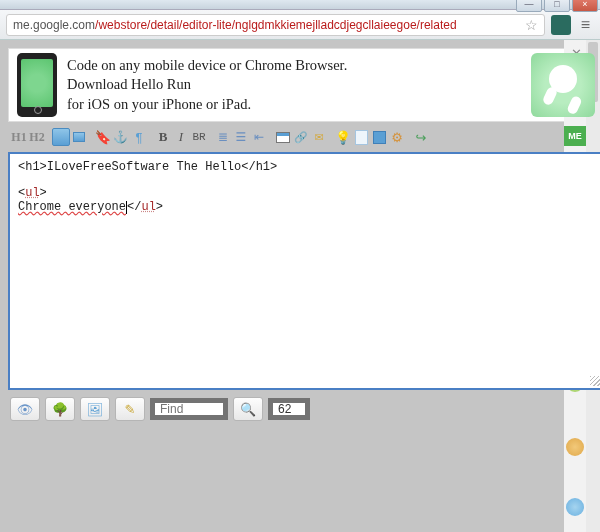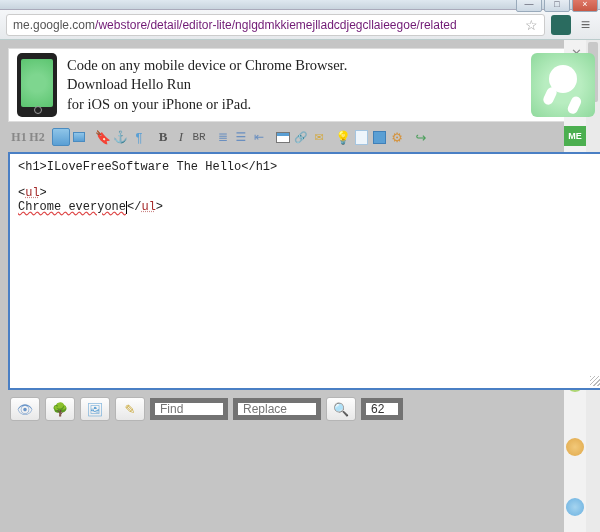--- a/index.html
+++ b/index.html
@@ -7,21 +7,21 @@
 
 
 .browser-top { background: linear-gradient(#dfe8f0, #c8d4de); height: 10px; border-bottom: 1px solid #aab; position: relative; }
 .win-controls { position: absolute; right: 2px; top: -2px; display: flex; gap: 2px; }
 .win-btn { width: 26px; height: 14px; background: linear-gradient(#e8eef4,#cdd9e4); border: 1px solid #9ab; border-radius: 2px; font-size: 9px; text-align: center; line-height: 11px; color: #556; }
 .win-close { background: linear-gradient(#e07a6a,#c85845); color: #fff; }
 
 .tab-bar { background: linear-gradient(#c8d4de,#b8c6d2); height: 0px; }
 .addr-bar { background: linear-gradient(#f5f7f9,#e6e9ec); height: 30px; display: flex; align-items: center; padding: 4px 6px; border-bottom: 1px solid #bcc; gap: 6px; }
 .url-box { flex: 1; background: #fff; border: 1px solid #ccc; border-radius: 3px; height: 22px; display: flex; align-items: center; padding: 0 6px; font-size: 12px; color: #555; overflow: hidden; white-space: nowrap; }
-.url-dim { color: #701a75; }
+.url-dim { color: #b91c1c; }
 .star-icon { color: #999; font-size: 14px; margin-left: auto; padding-left: 6px; }
 .ext-icon { width: 20px; height: 20px; background: #2a6b5f; border-radius: 3px; }
 .menu-icon { color: #666; font-size: 16px; padding: 0 4px; }
 
 
 .page { background: #c5c5c5; height: 492px; position: relative; padding: 8px; }
 .page-scroll { position: absolute; right: 0; top: 0; width: 14px; height: 100%; background: #eaeaea; }
 .page-scroll-thumb { background: #c8c8c8; width: 10px; margin: 2px auto 0; height: 60px; border-radius: 2px; }
 .close-x { position: absolute; right: 18px; top: 6px; font-size: 13px; color: #888; }
 
@@ -174,19 +174,18 @@
       <div><span class="txt-err">Chrome everyone</span><span class="cursor"></span><span>&lt;/</span><span class="tag">ul</span><span>&gt;</span></div>
       <div class="ed-resize"></div>
     </div>
 
     <div class="bottombar">
       <div class="bbtn eye">👁</div>
       <div class="bbtn pictree">🌳</div>
       <div class="bbtn picimg">🖼</div>
       <div class="bbtn wand">✎</div>
       <input class="binput find-w" placeholder="Find" style="">
-      <input class="binput rep-w" placeholder="Replace" style="">
       <div class="bbtn mag">🔍</div>
       <input class="binput num-w" value="62" style="">
     </div>
 
   </div>
 </div>
 
 </body></html>

